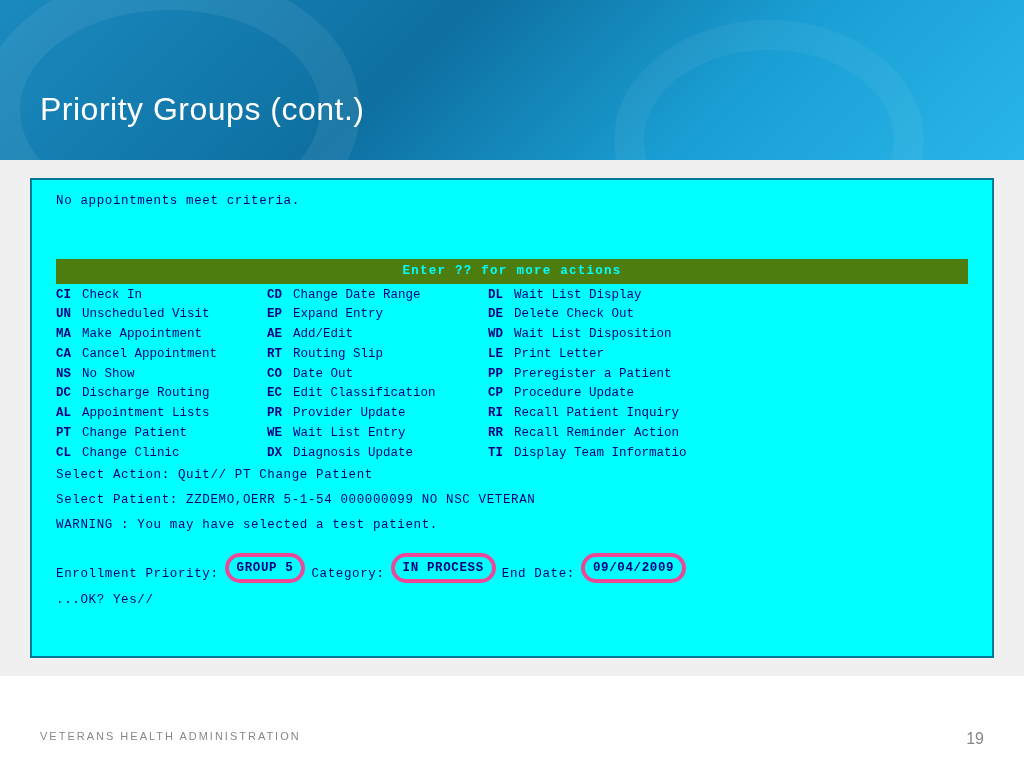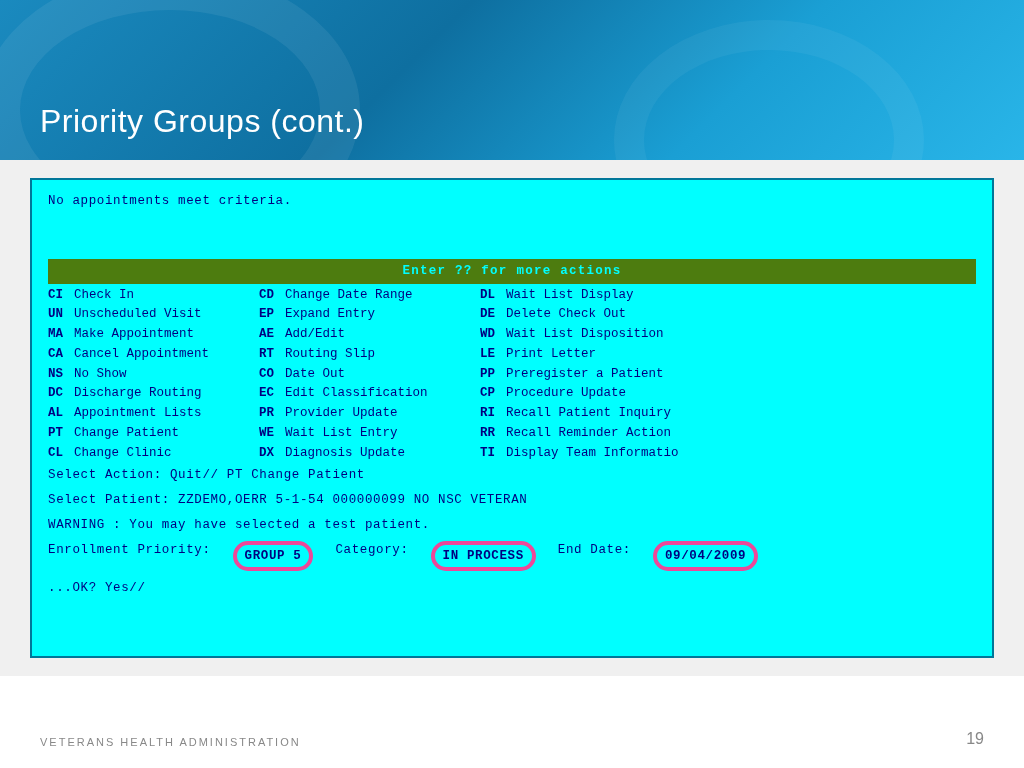--- a/index.html
+++ b/index.html
@@ -14,21 +14,21 @@
 
     
     .header-banner {
       width: 100%;
       height: 160px;
       background: linear-gradient(135deg, #1a8abf 0%, #0e6fa0 40%, #1a9fd4 70%, #29b5e8 100%);
       position: relative;
       overflow: hidden;
       display: flex;
       align-items: flex-end;
-      padding-bottom: 20px;
+      padding-bottom: 32px;
       padding-left: 40px;
     }
 
     .header-banner::before {
       content: '';
       position: absolute;
       top: -30px; left: -20px;
       width: 300px; height: 200px;
       border-radius: 50%;
       border: 40px solid rgba(255,255,255,0.07);
@@ -54,21 +54,21 @@
     
     .main-content {
       padding: 18px 30px;
       background: #f0f0f0;
     }
 
     
     .terminal {
       background: #00ffff;
       border: 2px solid #007799;
-      padding: 12px 16px;
+      padding: 12px 24px;
       font-family: 'Courier New', Courier, monospace;
       font-size: 12.5px;
       color: #000080;
       line-height: 1.5;
       min-height: 480px;
     }
 
     .terminal-no-appts {
       color: #000080;
       margin-bottom: 8px;
@@ -149,27 +149,27 @@
       letter-spacing: 0.05em;
     }
 
     .terminal-warning {
       margin-top: 6px;
       color: #000080;
       letter-spacing: 0.05em;
     }
 
     .terminal-enrollment {
-      margin-top: 6px;
+      margin-top: 18px;
       color: #000080;
       letter-spacing: 0.05em;
       display: flex;
-      align-items: flex-start;
+      align-items: flex-end;
       flex-wrap: wrap;
-      gap: 20px;
+      gap: 4px;
     }
 
     .circle-highlight {
       border: 4px solid #ec4899;
       border-radius: 50px;
       padding: 2px 8px;
       display: inline-block;
       color: #000080;
       font-family: 'Courier New', Courier, monospace;
       font-size: 12.5px;
@@ -184,21 +184,21 @@
     }
 
     
     .footer {
       position: absolute;
       bottom: 20px;
       left: 40px;
       right: 40px;
       display: flex;
       justify-content: space-between;
-      align-items: flex-end;
+      align-items: flex-start;
     }
 
     .footer-org {
       font-size: 11px;
       color: #888888;
       letter-spacing: 2px;
       text-transform: uppercase;
     }
 
     .footer-page {

